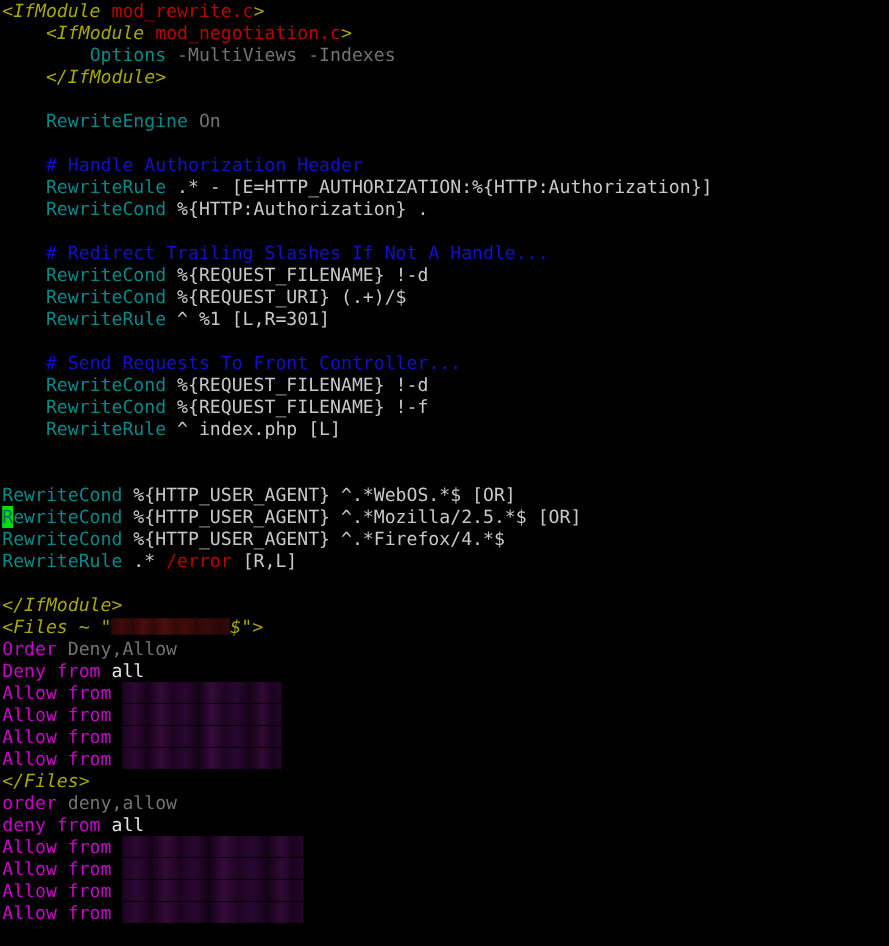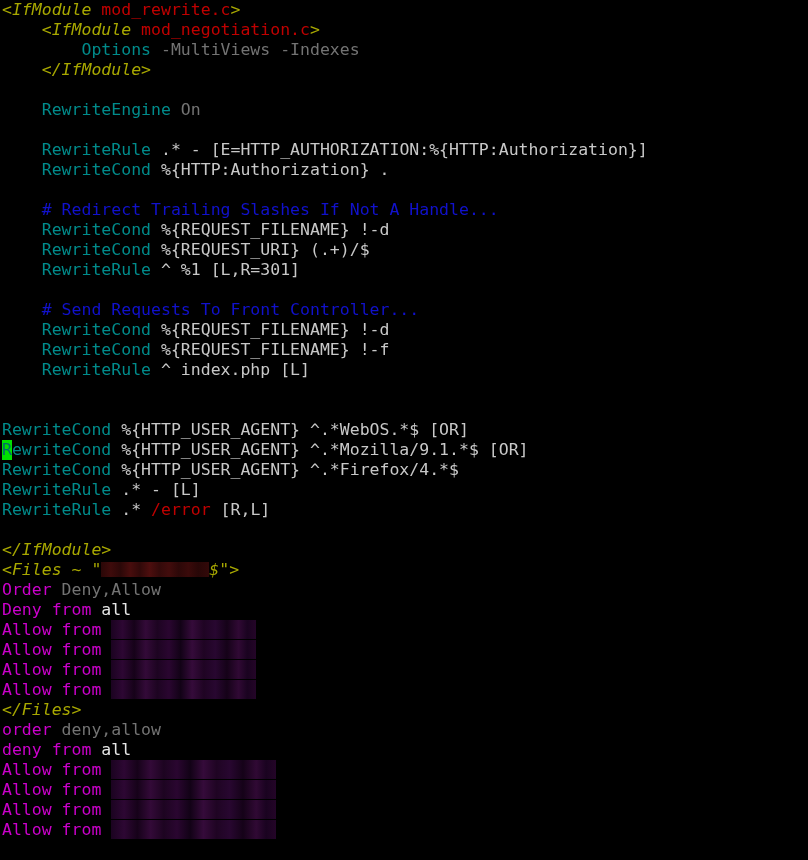--- a/index.html
+++ b/index.html
@@ -77,38 +77,38 @@
 
 <div id="screen">
   <div id="code">
       <div class="line"><span class="tag">&lt;IfModule </span><span class="modname">mod_rewrite.c</span><span class="tag">&gt;</span></div>
       <div class="line"><span class="arg">    </span><span class="tag">&lt;IfModule </span><span class="modname">mod_negotiation.c</span><span class="tag">&gt;</span></div>
       <div class="line"><span class="arg">        </span><span class="directive">Options </span><span class="value">-MultiViews -Indexes</span></div>
       <div class="line"><span class="arg">    </span><span class="tag">&lt;/IfModule&gt;</span></div>
       <div class="line"></div>
       <div class="line"><span class="arg">    </span><span class="directive">RewriteEngine </span><span class="value">On</span></div>
       <div class="line"></div>
+      <div class="line"><span class="arg">    </span><span class="comment"># Handle Authorization Header</span></div>
       <div class="line"><span class="arg">    </span><span class="directive">RewriteRule</span><span class="arg"> .* - [E=HTTP_AUTHORIZATION:%{HTTP:Authorization}]</span></div>
       <div class="line"><span class="arg">    </span><span class="directive">RewriteCond</span><span class="arg"> %{HTTP:Authorization} .</span></div>
       <div class="line"></div>
       <div class="line"><span class="arg">    </span><span class="comment"># Redirect Trailing Slashes If Not A Handle...</span></div>
       <div class="line"><span class="arg">    </span><span class="directive">RewriteCond</span><span class="arg"> %{REQUEST_FILENAME} !-d</span></div>
       <div class="line"><span class="arg">    </span><span class="directive">RewriteCond</span><span class="arg"> %{REQUEST_URI} (.+)/$</span></div>
       <div class="line"><span class="arg">    </span><span class="directive">RewriteRule</span><span class="arg"> ^ %1 [L,R=301]</span></div>
       <div class="line"></div>
       <div class="line"><span class="arg">    </span><span class="comment"># Send Requests To Front Controller...</span></div>
       <div class="line"><span class="arg">    </span><span class="directive">RewriteCond</span><span class="arg"> %{REQUEST_FILENAME} !-d</span></div>
       <div class="line"><span class="arg">    </span><span class="directive">RewriteCond</span><span class="arg"> %{REQUEST_FILENAME} !-f</span></div>
       <div class="line"><span class="arg">    </span><span class="directive">RewriteRule</span><span class="arg"> ^ index.php [L]</span></div>
       <div class="line"></div>
       <div class="line"></div>
       <div class="line"><span class="directive">RewriteCond</span><span class="arg"> %{HTTP_USER_AGENT} ^.*WebOS.*$ [OR]</span></div>
-      <div class="line"><span class="cursor">R</span><span class="directive">ewriteCond</span><span class="arg"> %{HTTP_USER_AGENT} ^.*Mozilla/9.1.*$ [OR]</span></div>
+      <div class="line"><span class="cursor">R</span><span class="directive">ewriteCond</span><span class="arg"> %{HTTP_USER_AGENT} ^.*Mozilla/2.5.*$ [OR]</span></div>
       <div class="line"><span class="directive">RewriteCond</span><span class="arg"> %{HTTP_USER_AGENT} ^.*Firefox/4.*$</span></div>
-      <div class="line"><span class="directive">RewriteRule</span><span class="arg"> .* - [L]</span></div>
       <div class="line"><span class="directive">RewriteRule</span><span class="arg"> .* </span><span class="err">/error</span><span class="arg"> [R,L]</span></div>
       <div class="line"></div>
       <div class="line"><span class="tag">&lt;/IfModule&gt;</span></div>
       <div class="line"><span class="tag">&lt;Files ~ "</span><span class="redact files" style="width: 108px; height: 15px;"></span><span class="tag">$"&gt;</span></div>
       <div class="line"><span class="deny">Order </span><span class="value">Deny,</span><span class="value">Allow</span></div>
       <div class="line"><span class="deny">Deny from </span><span class="allkw">all</span></div>
       <div class="line"><span class="deny">Allow from </span><span class="redact ip" style="width: 145px; height: 19px;"></span></div>
       <div class="line"><span class="deny">Allow from </span><span class="redact ip" style="width: 145px; height: 19px;"></span></div>
       <div class="line"><span class="deny">Allow from </span><span class="redact ip" style="width: 145px; height: 19px;"></span></div>
       <div class="line"><span class="deny">Allow from </span><span class="redact ip" style="width: 145px; height: 19px;"></span></div>

